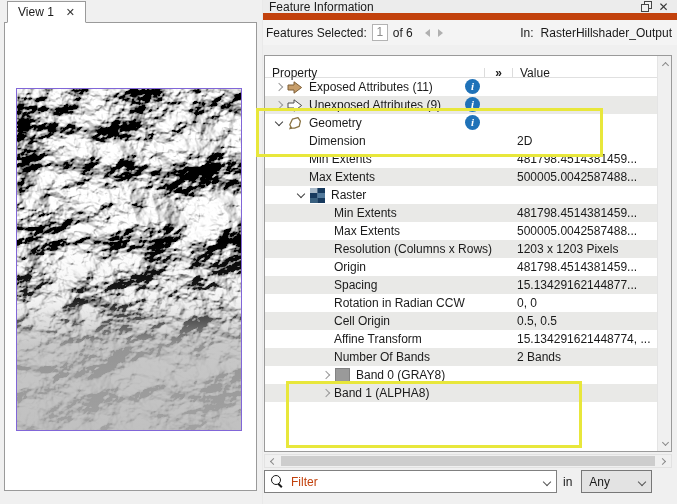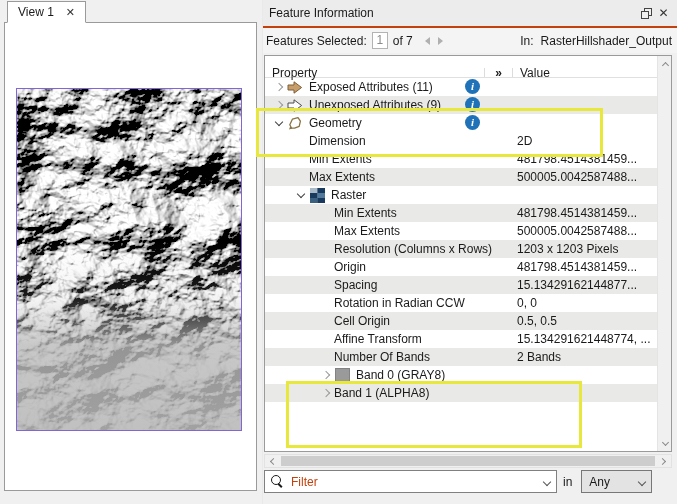--- a/index.html
+++ b/index.html
@@ -17,21 +17,21 @@
        border-bottom:1px solid #fff; display:flex; align-items:center; gap:12px; padding:8px 10px; z-index:2;}
   .tab-close{font-size:11px; color:#333; cursor:default;}
   .view-canvas{position:absolute; left:4px; top:22px; width:253px; height:469px; background:#fff; border:1px solid var(--bdr); z-index:1;}
   .raster-frame{position:absolute; left:11px; top:65px; width:226px; height:343px; border:1px solid var(--img-border); background:#bdbdbd; overflow:hidden;}
   .raster-frame svg{display:block;}
   .valley-overlay{position:absolute; left:0; right:0; bottom:0; height:55%;
       background:linear-gradient(to bottom, rgba(187,187,187,0) 0%, rgba(187,187,187,0.15) 30%, rgba(186,186,186,0.8) 55%, rgba(184,184,184,0.88) 100%);}
 
   
   .right-panel{position:absolute; left:263px; top:0; width:414px; height:504px; background:#f0f0f0;}
-  .panel-header{height:28px; background:#ececec; border-bottom:2px solid #c2410c; display:flex; align-items:center; padding:0 5px 0 6px;justify-content:flex-end;}
+  .panel-header{height:20px; background:#ececec; border-bottom:7px solid #c2410c; display:flex; align-items:center; padding:0 5px 0 6px;justify-content:flex-end;}
   .panel-header .title{flex:1;}
   .win-btn{width:17px; height:16px; display:flex; align-items:center; justify-content:center; color:#333;}
   .selector-row{height:25px; display:flex; align-items:center; padding:0 3px; background:#f4f4f4;}
   .sel-count-box{display:inline-block; min-width:16px; height:17px; line-height:15px; text-align:center;
       border:1px solid #b3b3b3; background:#fff; color:#8b8b8b; margin:0 5px;}
   .nav-arrow{width:0; height:0; border-top:4px solid transparent; border-bottom:4px solid transparent; display:inline-block;}
   .nav-prev{border-right:5px solid #b0b0b0; margin:0 8px 0 12px;}
   .nav-next{border-left:5px solid #b0b0b0;}
   .in-group{margin-left:auto; display:flex; gap:7px; padding-right:2px;}
 
@@ -122,21 +122,21 @@
             <rect x="3.5" y="0.5" width="7" height="7" fill="#f0f0f0" stroke="#444"></rect>
             <rect x="0.5" y="3.5" width="7" height="7" fill="#f0f0f0" stroke="#444"></rect>
           </svg>
       </span>
       <span class="win-btn">✕</span>
     </div>
 
     <div class="selector-row">
       <span>Features Selected:</span>
       <span class="sel-count-box">1</span>
-      <span>of 7</span>
+      <span>of 6</span>
       <span class="nav-arrow nav-prev"></span>
       <span class="nav-arrow nav-next"></span>
       <span class="in-group">
         <span>In:</span>
         <span>RasterHillshader_Output</span>
       </span>
     </div>
 
     <div class="table-box">
       <div class="thead">

